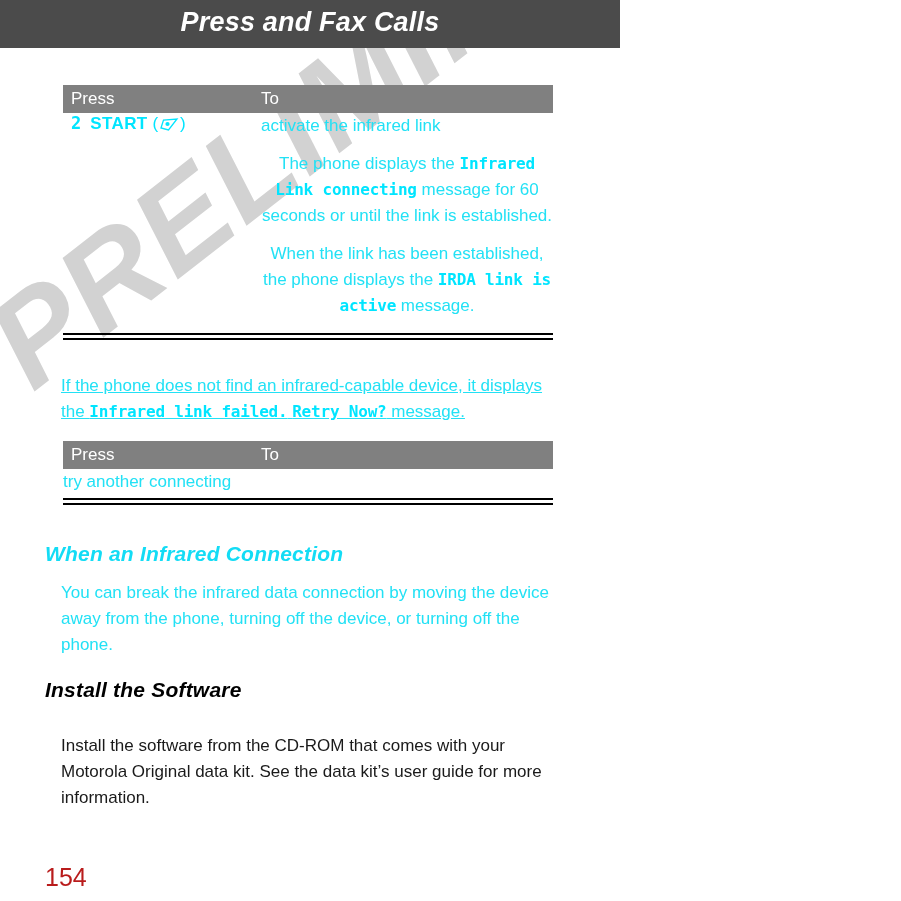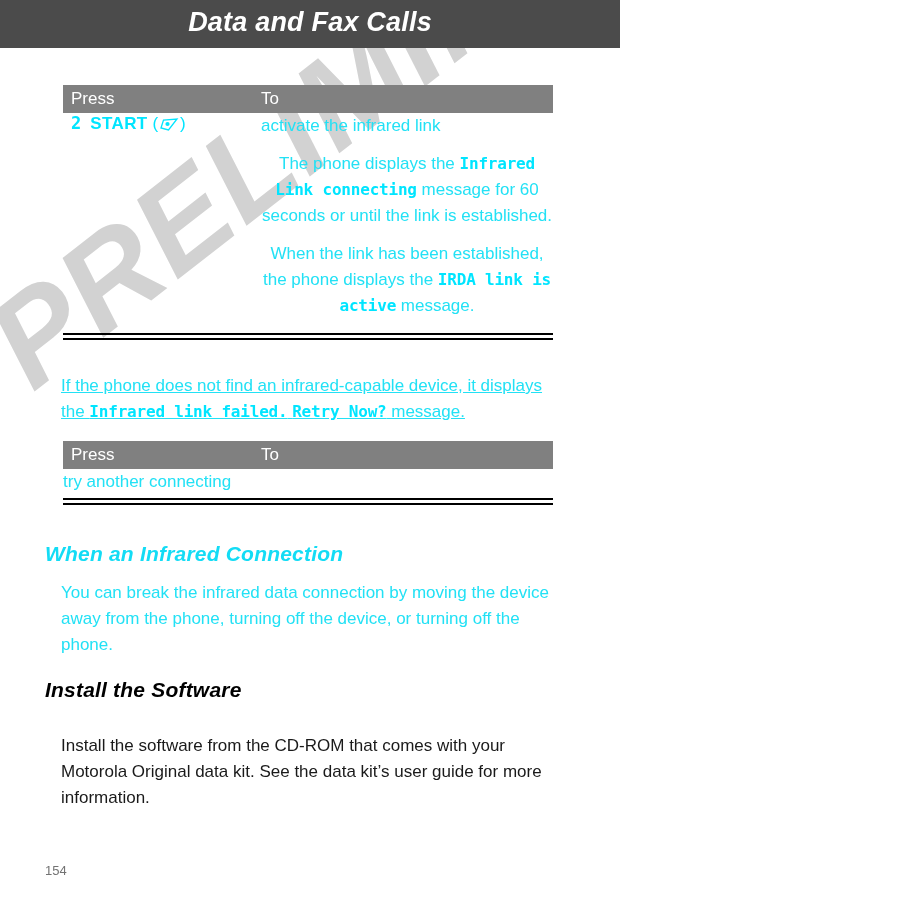--- a/index.html
+++ b/index.html
@@ -173,37 +173,37 @@
     letter-spacing: 0.2px;
   }
   .h2.cyan  { color: #13dcf5; }
   .h2.black { color: #000000; }
 
   
   #folio {
     position: absolute;
     left: 45px;
     top: 863px;
-    font-size: 13px;
-    color: #737373;
+    font-size: 25px;
+    color: #b91c1c;
   }
 
   .irda-icon { vertical-align: -3px; margin: 0 1px; }
 </style>
 </head>
 <body>
 
 <div id="watermark">
   <div class="wm-text">PRELIMINARY</div>
 </div>
 
 <div id="page">
 
   <div id="header-bar"></div>
-  <div id="header-title">Data and Fax Calls</div>
+  <div id="header-title">Press and Fax Calls</div>
 
   <div class="ptable" style="top:85px;">
     <div class="thead">
       <div class="th press">Press</div>
       <div class="th to">To</div>
     </div>
     <div class="trow">
       <div class="td press">
         <span class="step-num">2</span><span class="keyname">START</span><span class="paren">&nbsp;(</span><svg class="irda-icon" width="20" height="15" viewBox="0 0 20 15">
             <path d="M2 11 L4.5 3 L18 2 L9.5 13 Z" fill="none" stroke="#00e5ff" stroke-width="1.3"></path>

